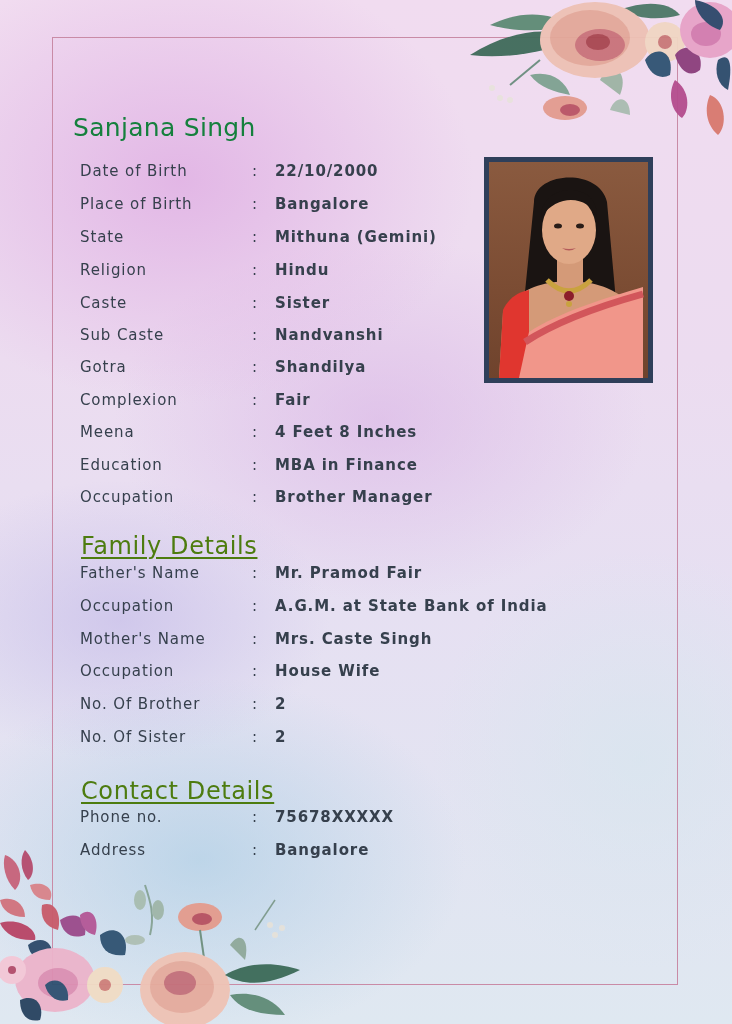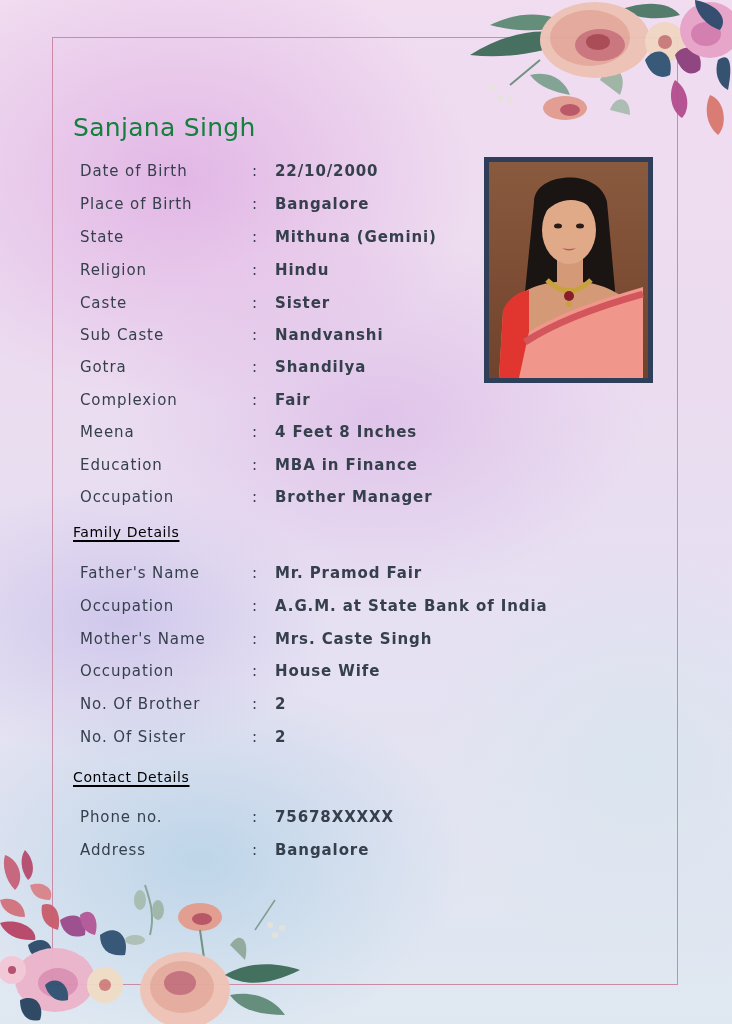--- a/index.html
+++ b/index.html
@@ -23,22 +23,22 @@
     font-size: 25px; font-weight: 500; color: #15803d; letter-spacing: 0.3px;
   }
   .row {
     position: absolute; left: 73px; height: 24px; line-height: 24px;
     font-size: 15px; color: #36404d; letter-spacing: 0.9px; white-space: nowrap;
   }
   .row .lbl { position: absolute; left: 7px; text-align: center; }
   .row .sep { position: absolute; left: 179px; }
   .row .val { position: absolute; left: 202px; font-weight: bold; }
   .section {
-    position: absolute; left: 73px; margin: 0; font-size: 14px; font-weight: 500;
-    color: #000000; text-decoration: underline; text-underline-offset: 3px;
+    position: absolute; left: 73px; margin: 8px; font-size: 24px; font-weight: 500;
+    color: #4d7c0f; text-decoration: underline; text-underline-offset: 3px;
     text-decoration-thickness: 1.5px; letter-spacing: 0.6px;
   }
   .photo-frame {
     position: absolute; left: 484px; top: 157px; width: 169px; height: 226px;
     background: #2f3f5a; box-sizing: border-box; padding: 5px;
   }
   .photo {
     width: 100%; height: 100%; position: relative; overflow: hidden;
     background: linear-gradient(180deg, #8a5a3f 0%, #7b4c33 60%, #6f432d 100%);
   }

